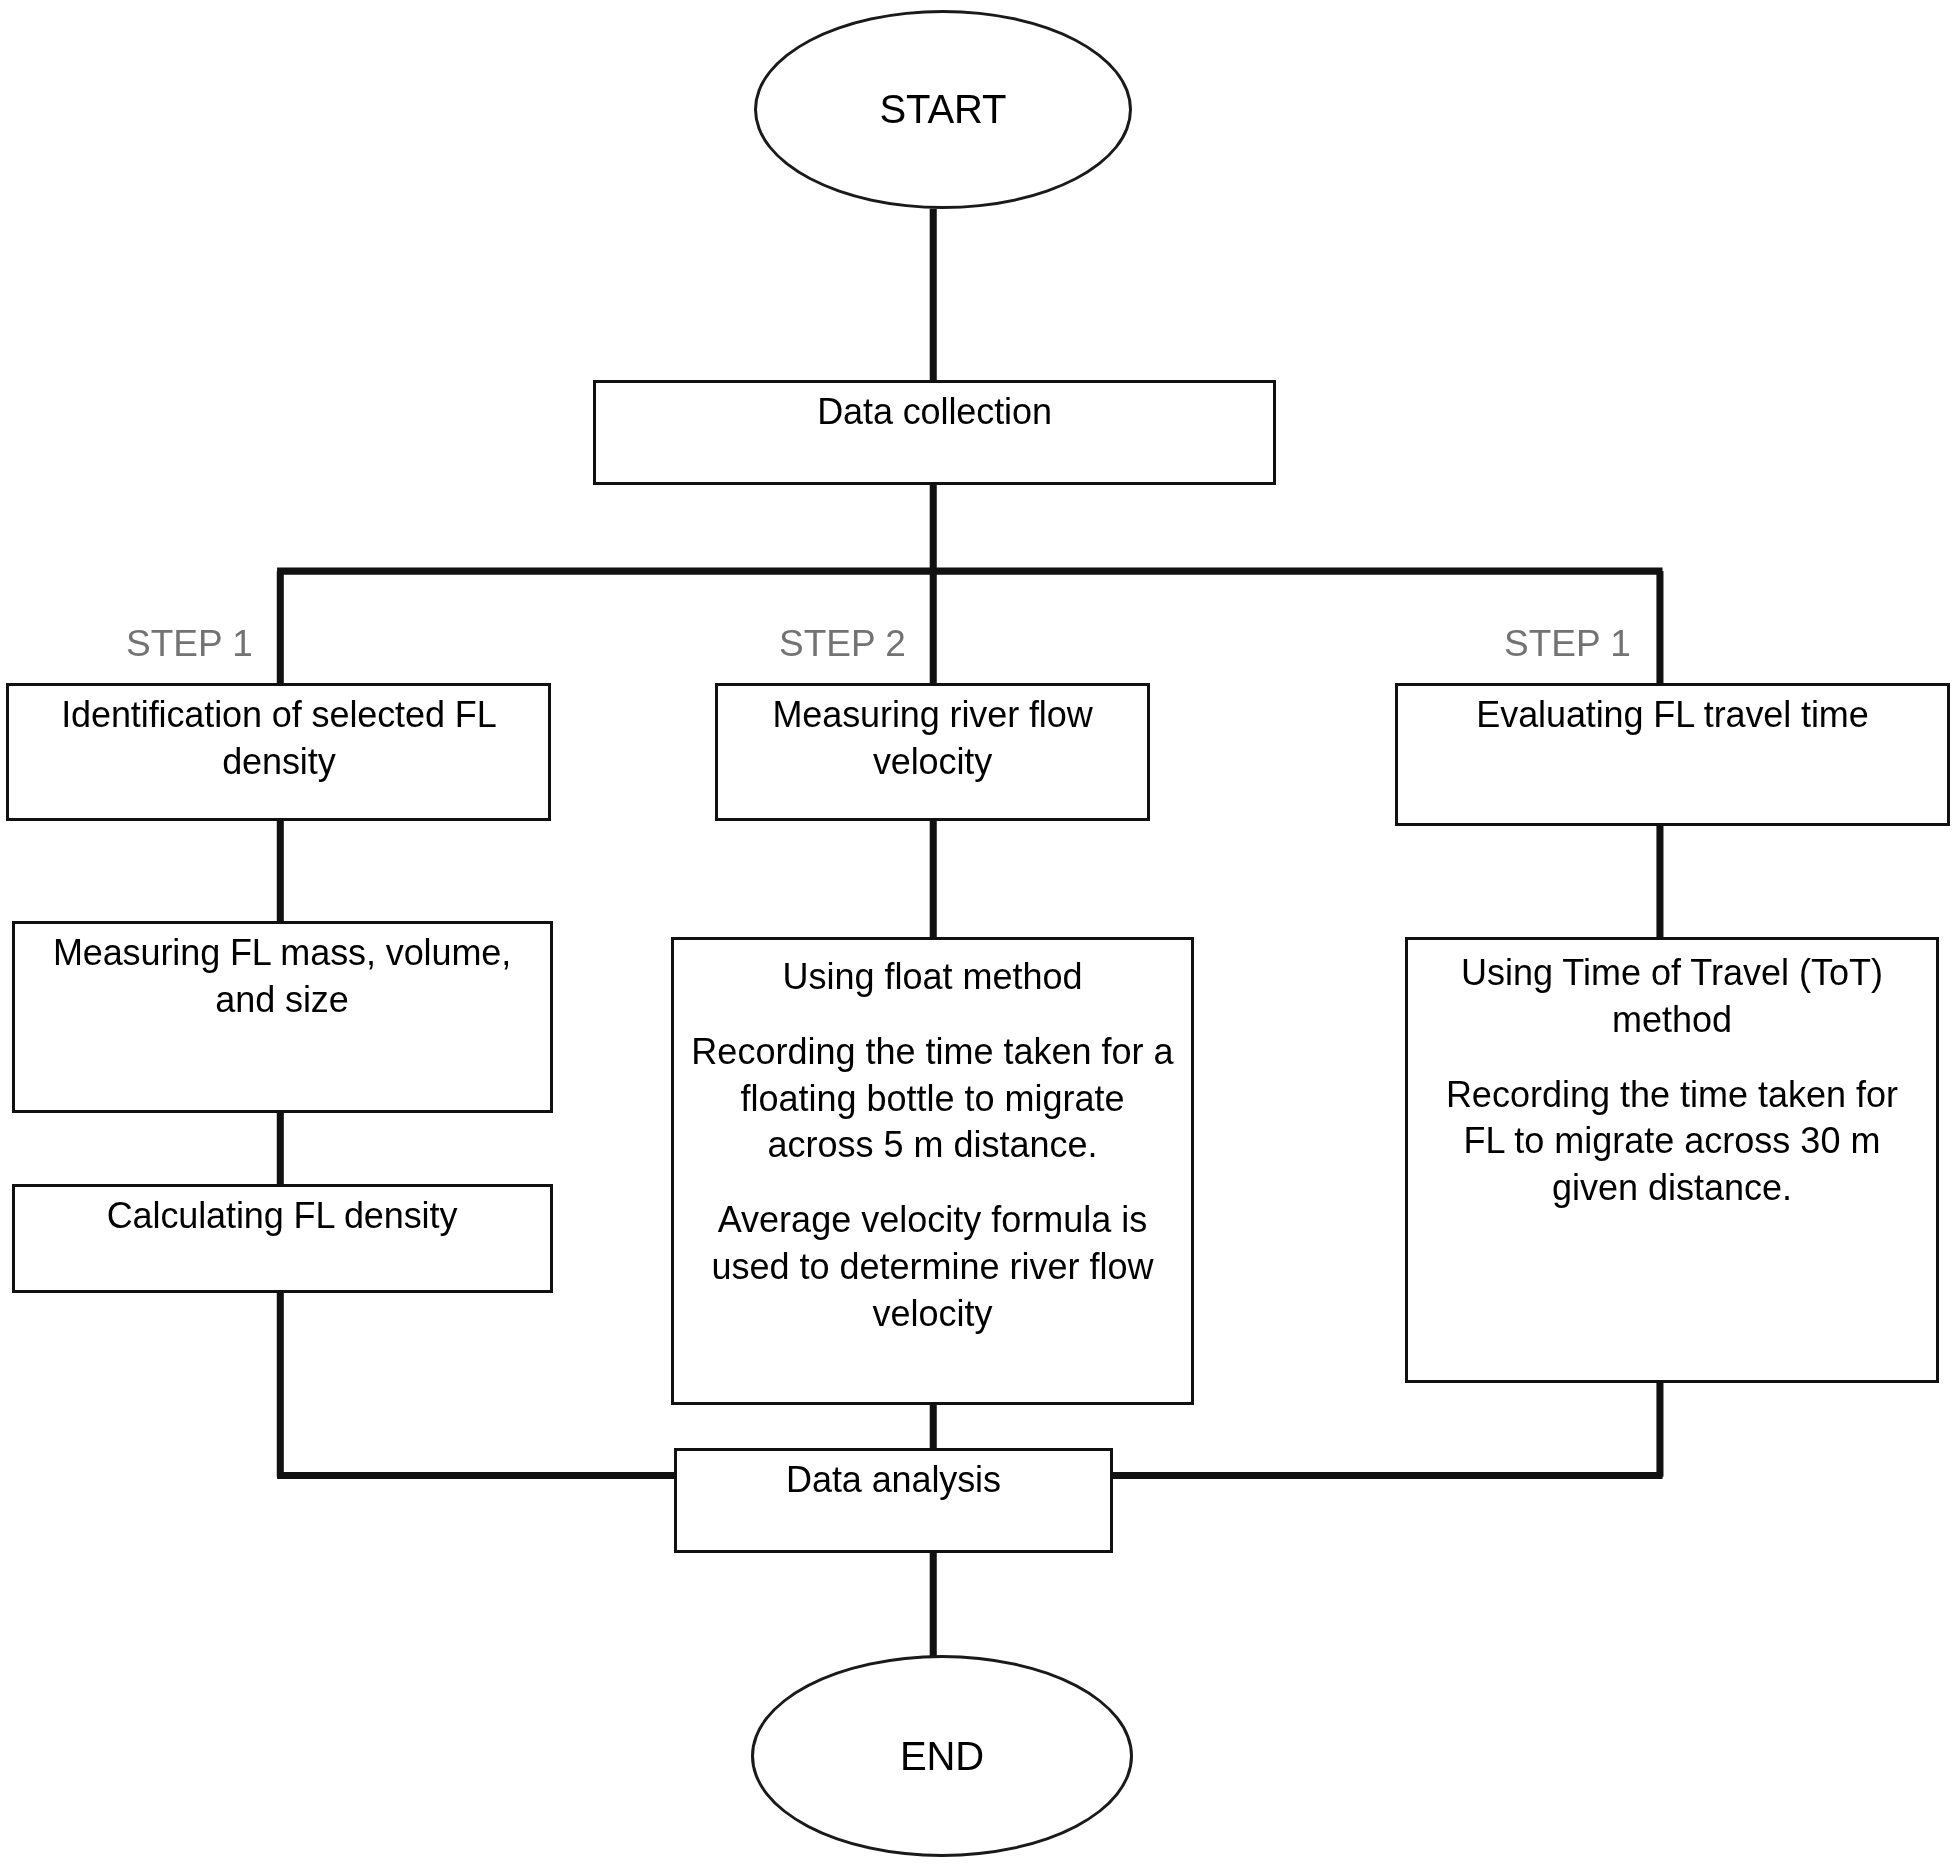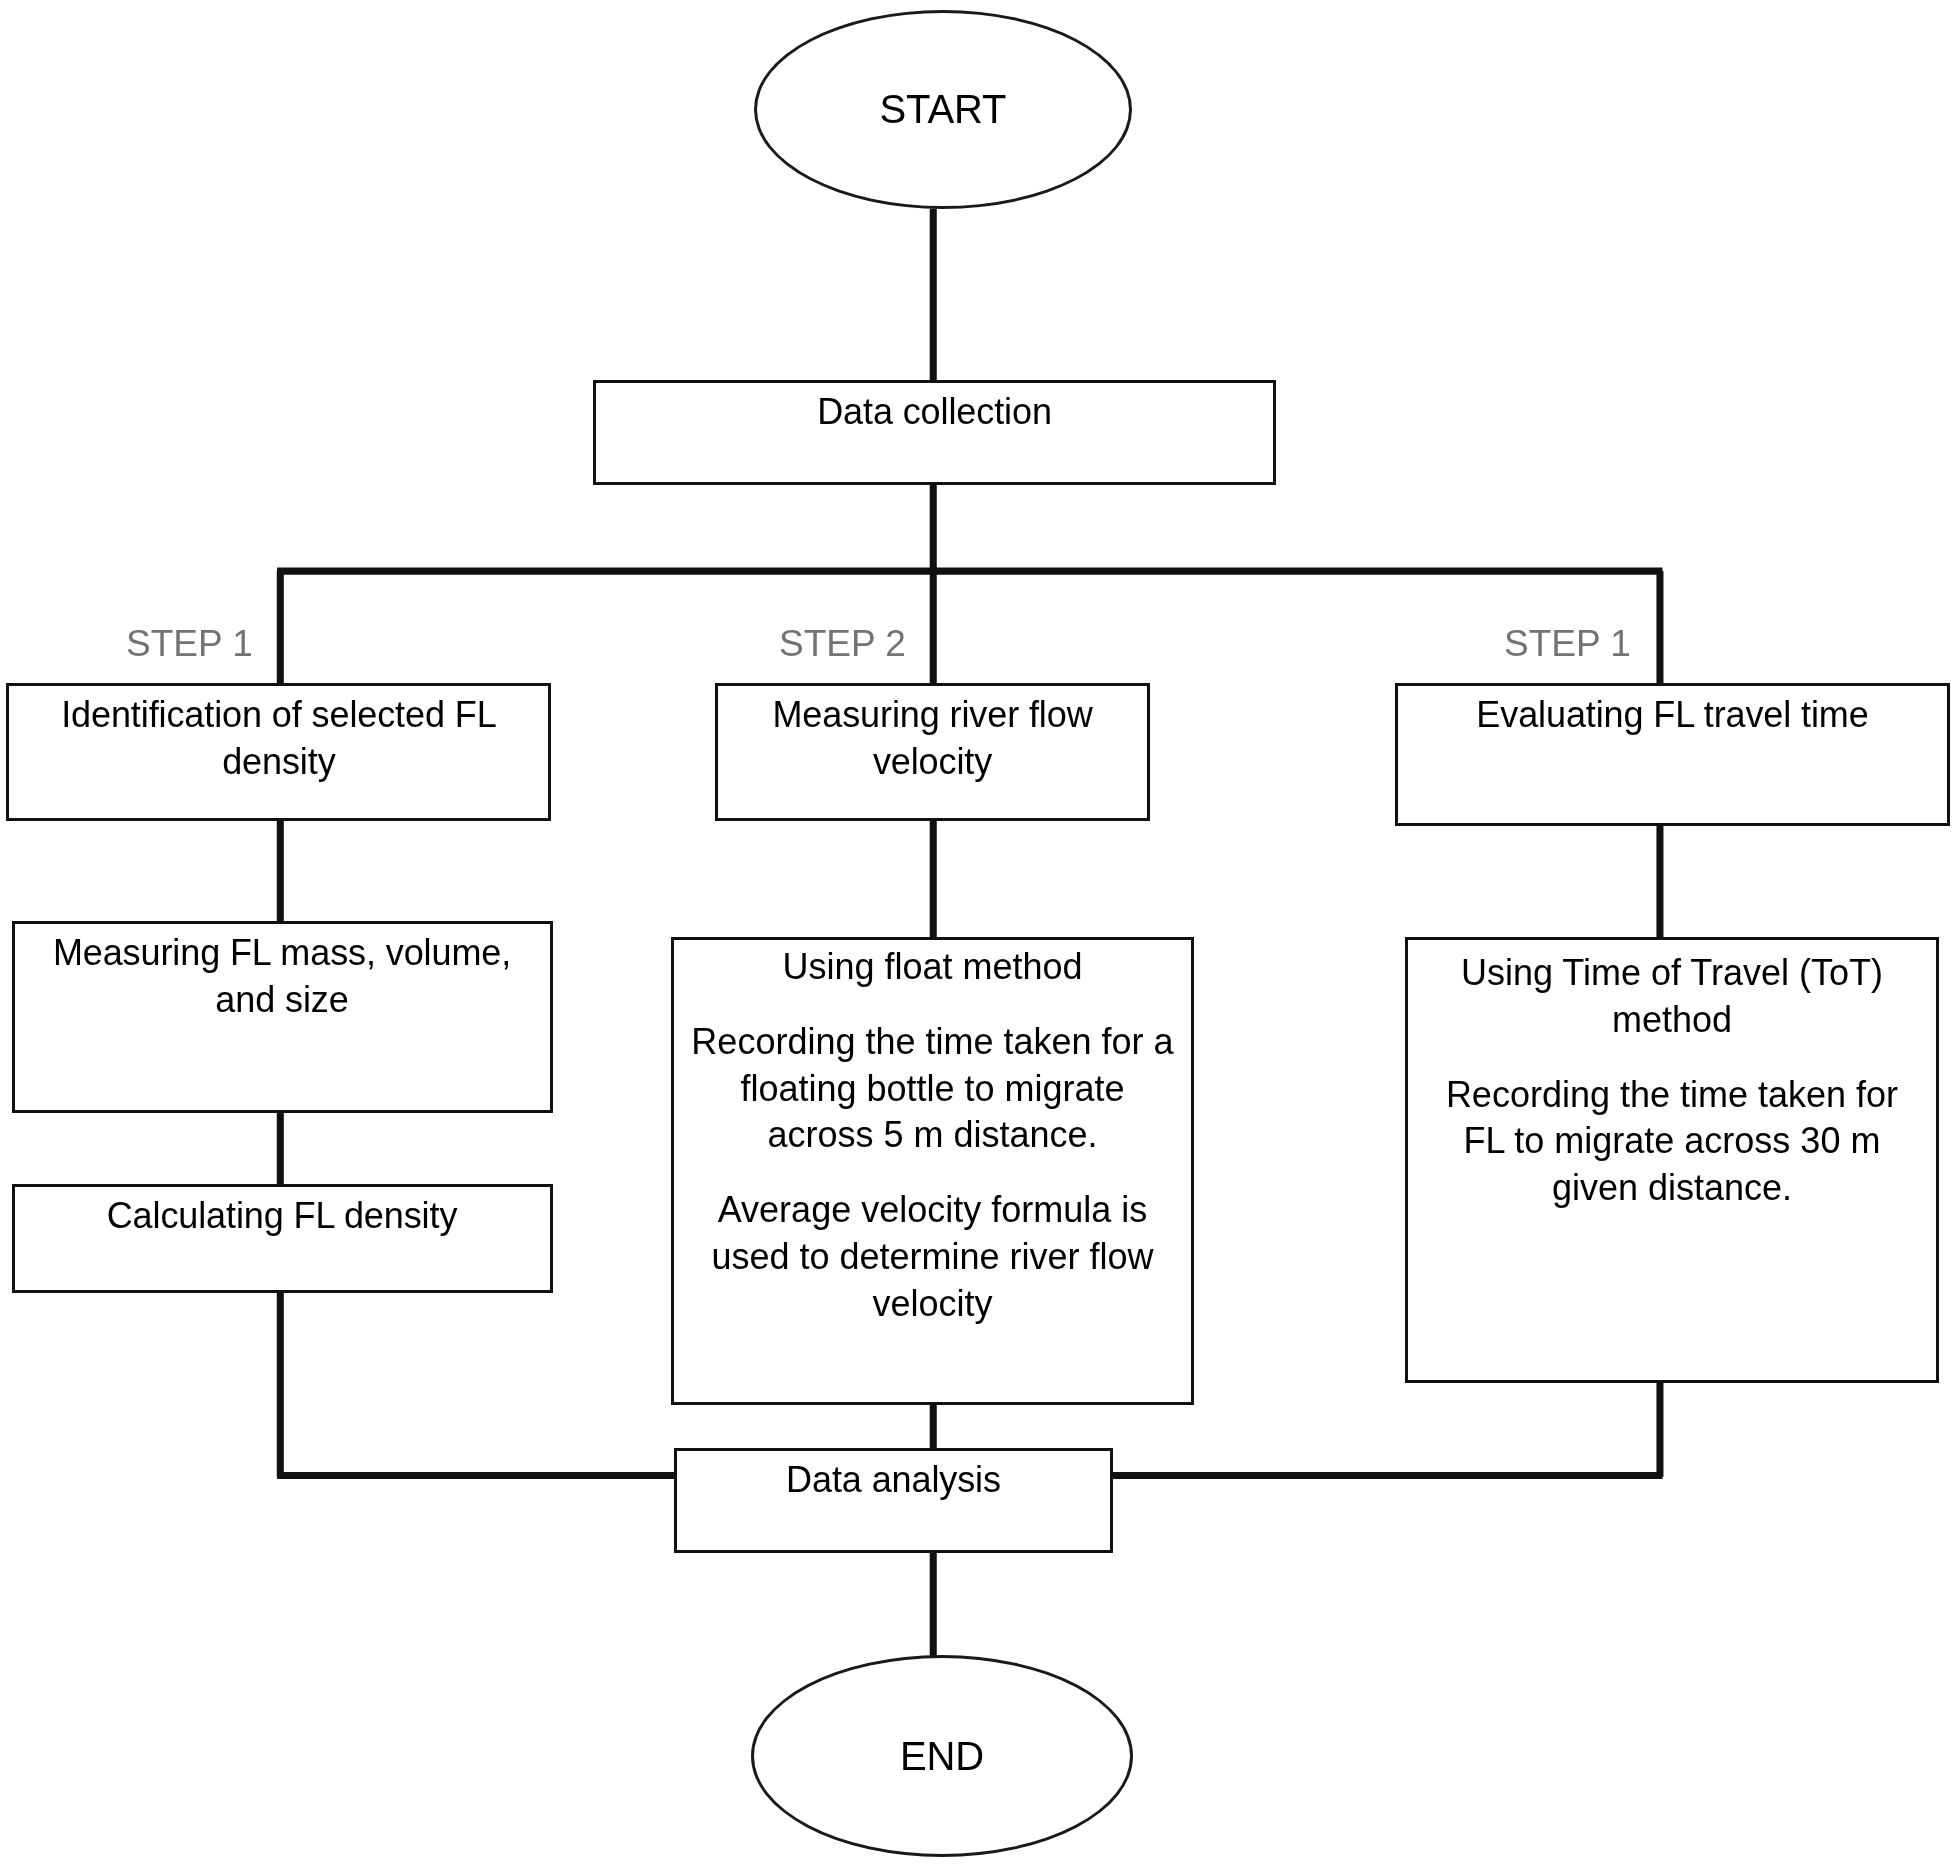--- a/index.html
+++ b/index.html
@@ -134,21 +134,21 @@
 
   <div class="node rect" style="left:11.5px; top:1184px; width:541px; height:109px;">
     <span class="node-label">Calculating FL density</span>
   </div>
 
   <div class="node rect" style="left:715px; top:683px; width:435px; height:138px;">
     <span class="node-label">Measuring river flow velocity</span>
   </div>
 
   <div class="node rect" style="left:671px; top:937px; width:523px; height:468px; align-items:flex-start;">
-    <div class="para-label" style="padding-top:4px;">
+    <div class="para-label" style="padding-top:14px;">
       <p>Using float method</p>
       <p>Recording the time taken for a floating bottle to migrate across 5 m distance.</p>
       <p>Average velocity formula is used to determine river flow velocity</p>
     </div>
   </div>
 
   <div class="node rect" style="left:1395px; top:683px; width:555px; height:143px;">
     <span class="node-label">Evaluating FL travel time</span>
   </div>
 

